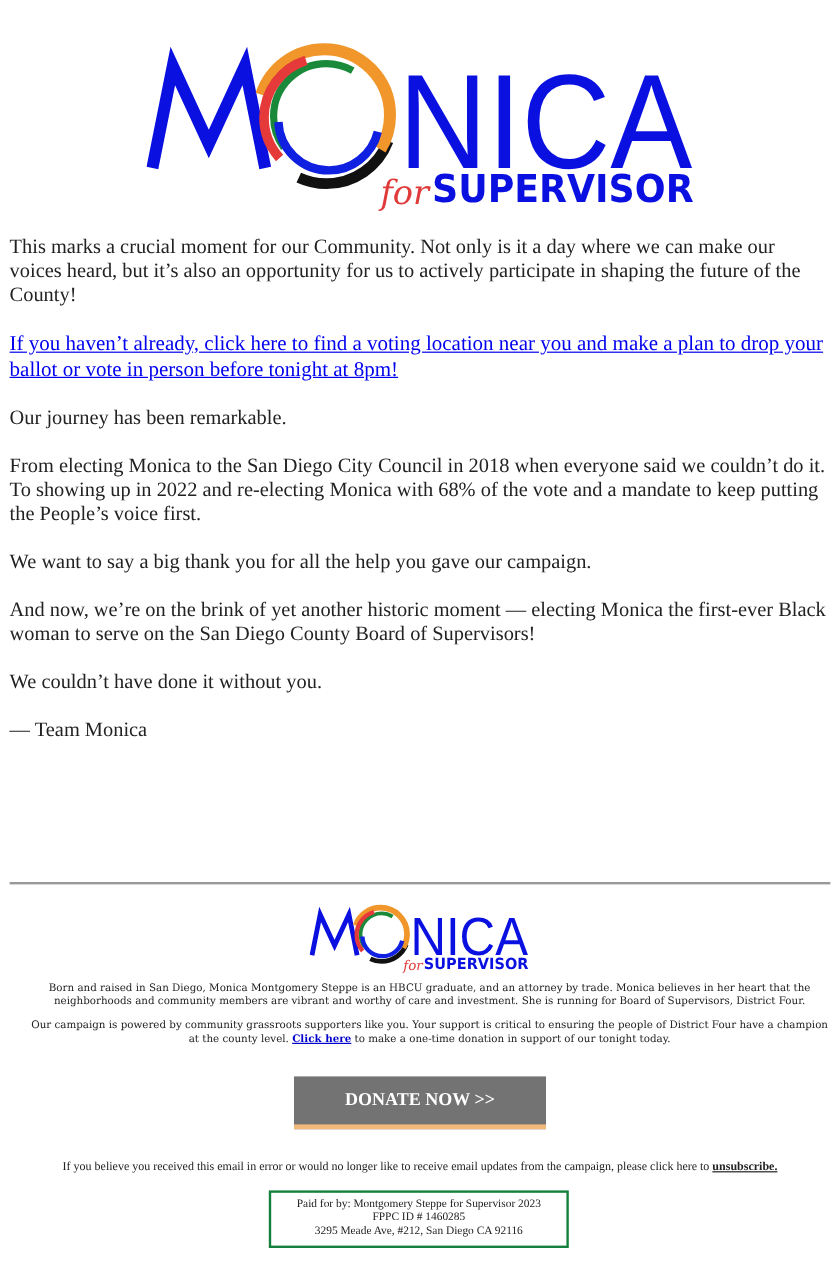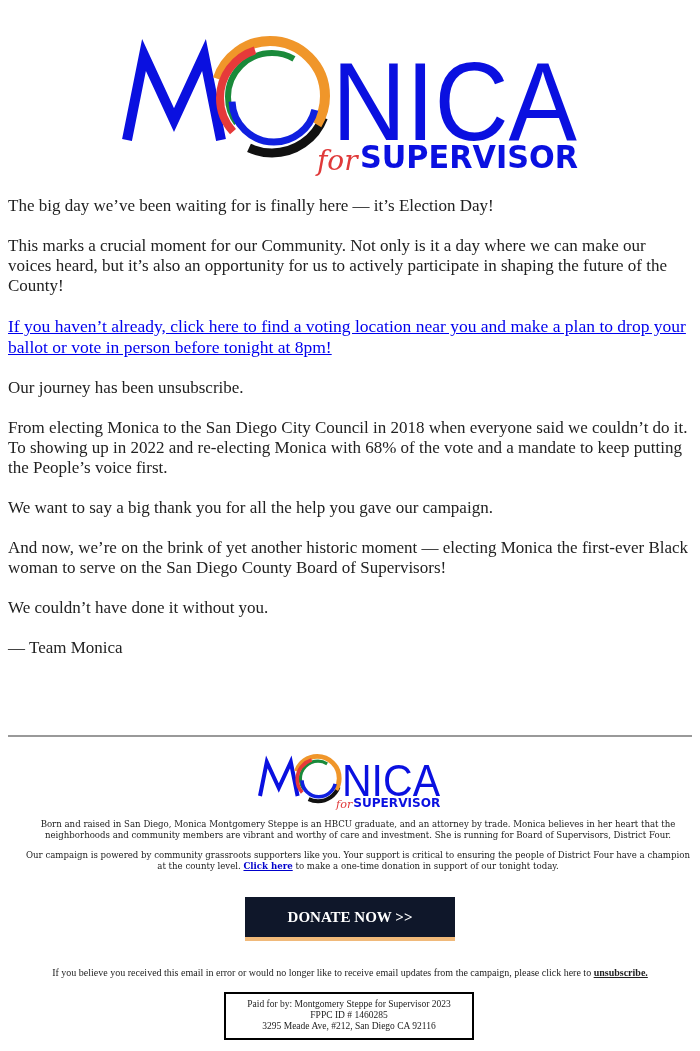--- a/index.html
+++ b/index.html
@@ -11,28 +11,28 @@
                font-family: "Liberation Serif", "DejaVu Serif", serif; font-size: 17px; line-height: 20px; color: #222; }
   .body-text p { margin: 0 0 20px 0; }
   .cta-link { color: #0000ee; font-weight: normal; text-decoration: underline; font-size: 17.5px; }
   .divider { position: absolute; left: 8px; top: 735px; width: 684px; height: 0;
              border-top: 2px solid #999; }
   .footer-about { position: absolute; left: 8px; top: 819px; width: 684px; text-align: center;
                   font-family: "DejaVu Serif", serif; font-size: 8.6px; line-height: 11px; color: #222; }
   .footer-about p { margin: 0 0 9px 16px; }
   .footer-about a { color: #0000cc; font-weight: bold; text-decoration: underline; }
   .donate-btn { position: absolute; left: 245px; top: 897px; width: 210px; height: 40px;
-                background: #0f172a; border-bottom: 4px solid #f0b97a; color: #fff;
+                background: #737373; border-bottom: 4px solid #f0b97a; color: #fff;
                 font-family: "Liberation Serif", "DejaVu Serif", serif; font-weight: bold; font-size: 15px;
                 display: flex; align-items: center; justify-content: center; cursor: pointer; }
   .unsub { position: absolute; left: 0; top: 967px; width: 700px; text-align: center;
            font-family: "Liberation Serif", serif; font-size: 10px; color: #222; }
   .unsub a { color: #222; font-weight: bold; text-decoration: underline; }
   .paid-box { position: absolute; left: 224px; top: 992px; width: 250px; height: 48px;
-              border: 2px solid #000000; box-sizing: border-box; text-align: center;
+              border: 2px solid #15803d; box-sizing: border-box; text-align: center;
               font-family: "Liberation Serif", serif; font-size: 9.5px; line-height: 11px; color: #222;
               padding-top: 5px; }
 </style>
 </head>
 <body>
 
 <div class="logo-main">
   <svg width="460" height="150" viewBox="0 0 460 150">
 
     <path d="M5 110 L22 25 L52 90 L82 25 L99 110" fill="none" stroke="#0a10e0" stroke-width="10" stroke-linejoin="miter"></path>
@@ -45,24 +45,23 @@
       <circle cx="152" cy="70" r="42" fill="none" stroke="#1020e0" stroke-width="7" stroke-dasharray="120 150" stroke-dashoffset="-10"></circle>
     </g>
 
     <text x="210" y="110" font-family="Liberation Sans, DejaVu Sans, sans-serif" font-size="112" fill="#0a10e0" textLength="245" lengthAdjust="spacingAndGlyphs">NICA</text>
     <text x="195" y="140" font-family="DejaVu Serif, serif" font-style="italic" font-size="28" fill="#e03a3a">for</text>
     <text x="238" y="138" font-family="DejaVu Sans, sans-serif" font-weight="bold" font-size="32" fill="#0a10e0" textLength="218" lengthAdjust="spacingAndGlyphs">SUPERVISOR</text>
   </svg>
 </div>
 
 <div class="body-text">
-  <p>The big day we’ve been waiting for is finally here — it’s Election Day!</p>
   <p>This marks a crucial moment for our Community. Not only is it a day where we can make our voices heard, but it’s also an opportunity for us to actively participate in shaping the future of the County!</p>
   <p><a class="cta-link">If you haven’t already, click here to find a voting location near you and make a plan to drop your ballot or vote in person before tonight at 8pm!</a></p>
-  <p>Our journey has been unsubscribe.</p>
+  <p>Our journey has been remarkable.</p>
   <p>From electing Monica to the San Diego City Council in 2018 when everyone said we couldn’t do it. To showing up in 2022 and re-electing Monica with 68% of the vote and a mandate to keep putting the People’s voice first.</p>
   <p>We want to say a big thank you for all the help you gave our campaign.</p>
   <p>And now, we’re on the brink of yet another historic moment — electing Monica the first-ever Black woman to serve on the San Diego County Board of Supervisors!</p>
   <p>We couldn’t have done it without you.</p>
   <p>— Team Monica</p>
 </div>
 
 <div class="divider"></div>
 
 <div class="logo-small">

